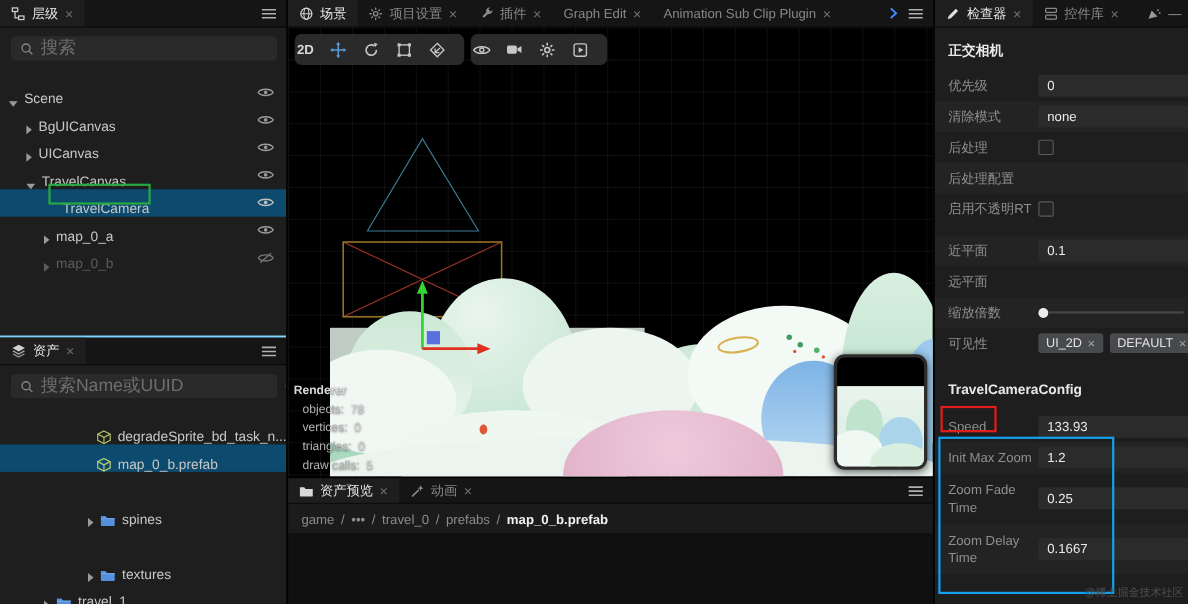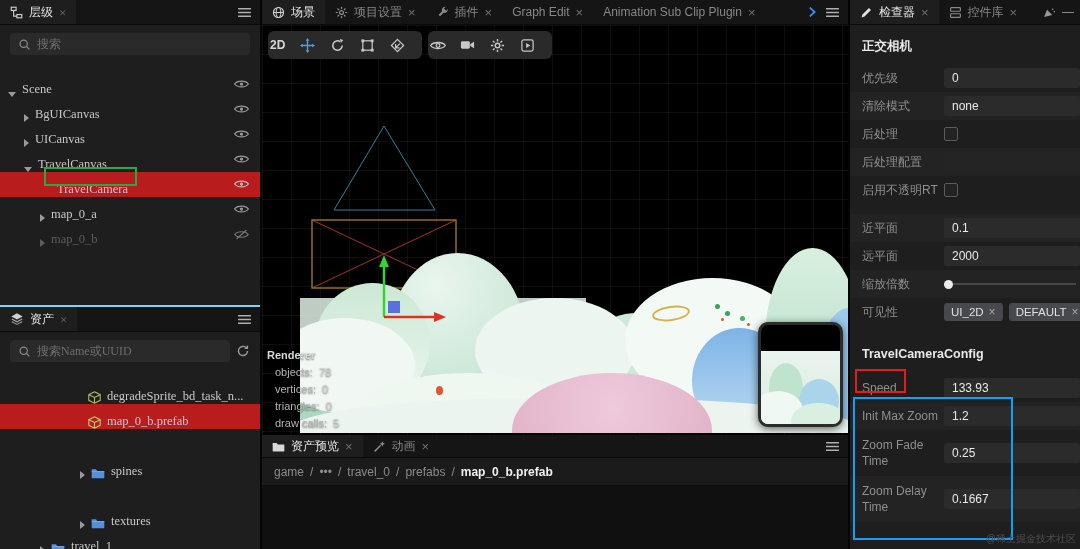--- a/index.html
+++ b/index.html
@@ -7,34 +7,34 @@
   .app { position:relative; width:1080px; height:549px; background:#101010; overflow:hidden; color:#ccc; }
 
   
   .tabbar { display:flex; align-items:center; height:25px; background:#151515; border-bottom:1px solid #0a0a0a; }
   .tab { display:inline-flex; align-items:center; gap:6px; height:100%; padding:0 10px; font-size:12px; color:#878787; white-space:nowrap; }
   .tab.active { background:#1e1e1e; color:#e6e6e6; }
   .tab .close { font-size:13px; color:#707070; line-height:1; }
   .hamburger { margin-left:auto; margin-right:8px; }
   .searchwrap { display:flex; align-items:center; gap:6px; margin:8px 10px; }
   .searchbox { flex:1; display:flex; align-items:center; gap:6px; height:22px; background:#2a2a2a; border-radius:4px; padding:0 8px; }
-  .searchbox input { flex:1; background:transparent; border:none; outline:none; color:#7dd3fc; font-size:12px; font-family:inherit; }
+  .searchbox input { flex:1; background:transparent; border:none; outline:none; color:#7dd3fc; font-size:16px; font-family:inherit; }
   .searchbox input::placeholder { color:#6e6e6e; }
 
   .row { position:relative; display:flex; align-items:flex-end; height:25px; font-size:12.5px; color:#c8c8c8; padding-right:30px; }
-  .row.selected { background:#b91c1c; }
+  .row.selected { background:#0c4a6e; }
   .row.dim { color:#5c5c5c; }
   .row .eye { position:absolute; right:11px; top:7px; }
   .arr { width:0; height:0; border-left:5px solid #9a9a9a; border-top:4px solid transparent; border-bottom:4px solid transparent; margin-right:6px; flex:none; }
   .arr.down { border-left:4px solid transparent; border-right:4px solid transparent; border-top:5px solid #9a9a9a; border-bottom:none; }
   .arr.none { border:none; width:11px; }
   .icn { flex:none; display:inline-flex; }
 
   
-  .col-left  { position:absolute; left:0; top:0; width:260px; height:549px; background:#1e1e1e;font-family:Liberation Serif, serif; }
+  .col-left  { position:absolute; left:0; top:0; width:260px; height:549px; background:#1e1e1e; }
   .col-center{ position:absolute; left:262px; top:0; width:586px; height:437px; background:#1e1e1e; }
   .col-right { position:absolute; left:850px; top:0; width:230px; height:549px; background:#1e1e1e; }
   .vdiv { position:absolute; top:0; width:2px; height:549px; background:#050505; }
 
   
   .panel-hier { position:absolute; top:0; left:0; right:0; height:305px; }
   .panel-assets { position:absolute; top:305px; left:0; right:0; bottom:0; border-top:2px solid #7dd3fc; }
   .tree { padding-top:9px; }
   .d0 { padding-left:8px; } .d1 { padding-left:24px; } .d2 { padding-left:40px; }
   .a-pref { padding-left:88px; } .a-sub { padding-left:80px;margin-top:25px; } .a-top { padding-left:40px; }
@@ -581,23 +581,20 @@
           <span class="icheck"></span>
         </div>
         <div class="irow" style="margin-top:10px">
           <span class="ilabel">近平面</span>
           <div class="ifield">
               <span>0.1</span>
             </div>
         </div>
         <div class="irow">
           <span class="ilabel">远平面</span>
-          <div class="ifield">
-              <span>2000</span>
-            </div>
         </div>
         <div class="irow">
           <span class="ilabel">缩放倍数</span>
           <div class="sliderwrap">
               <span class="knob"></span>
               <span class="strack"></span>
             </div>
         </div>
         <div class="irow">
           <span class="ilabel">可见性</span>

